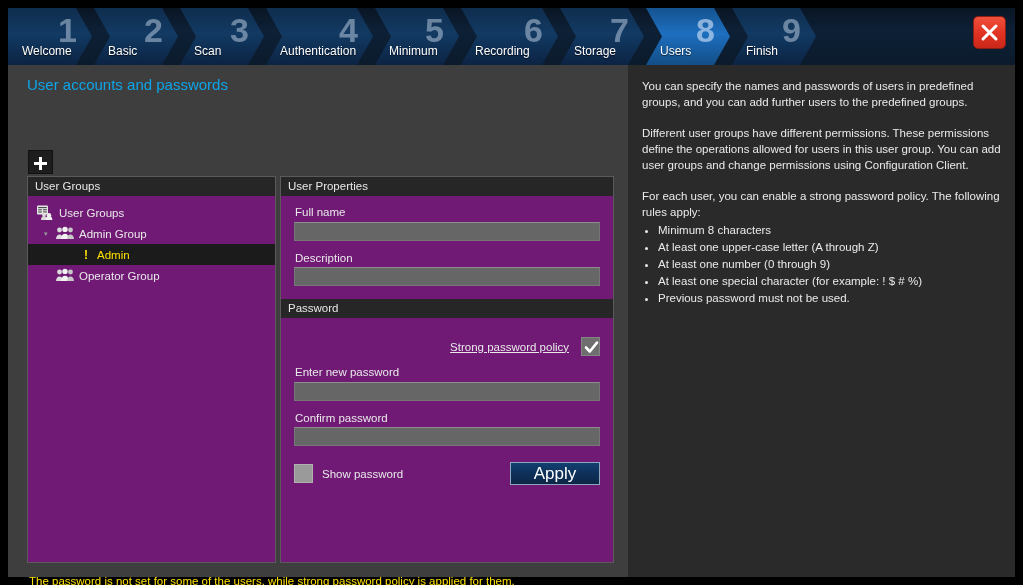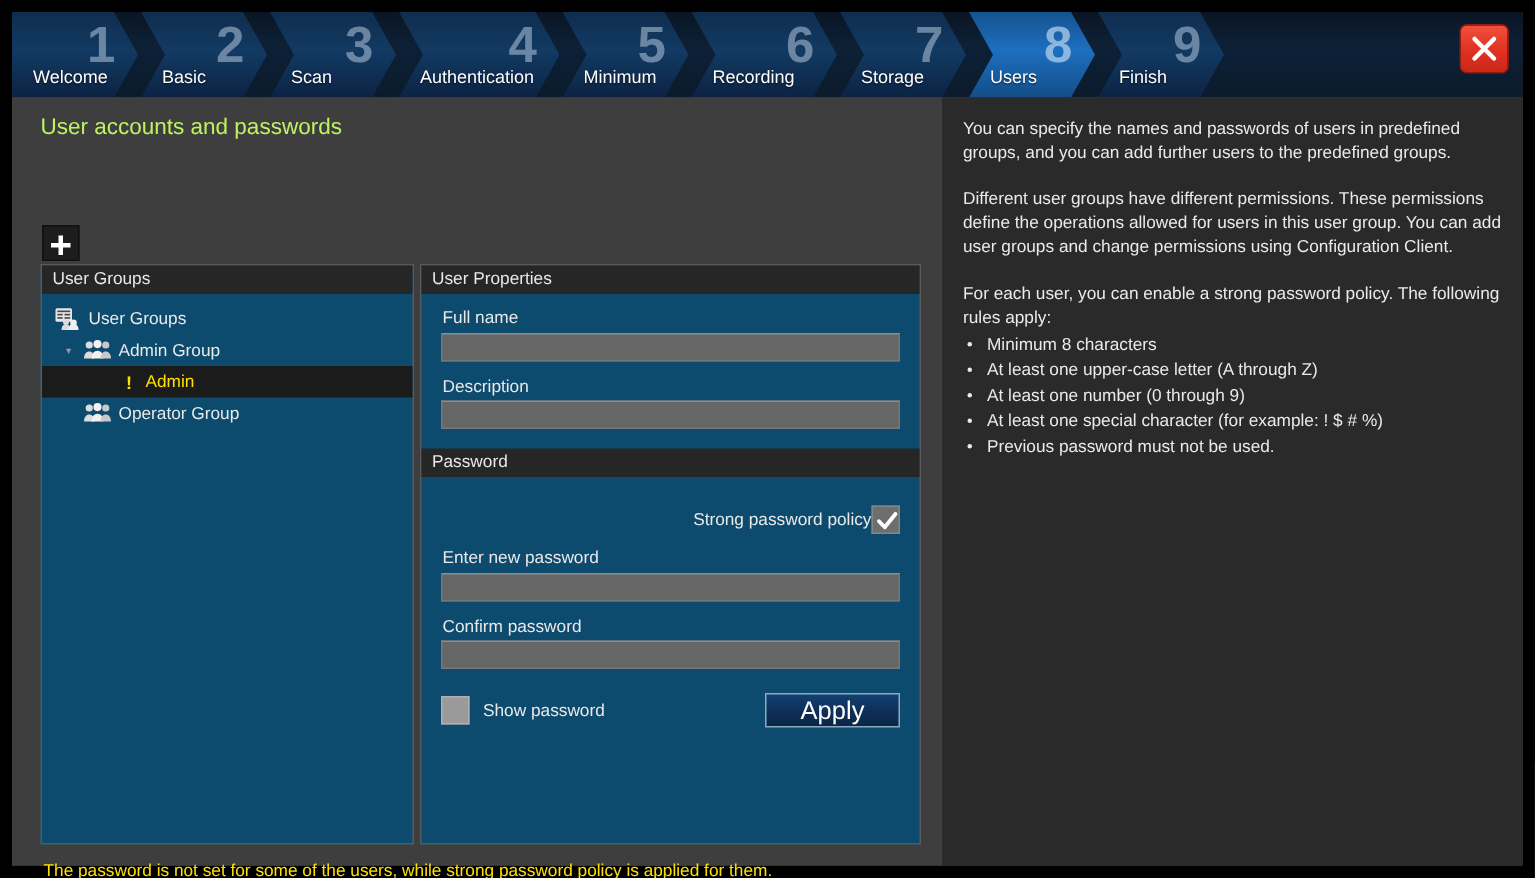--- a/index.html
+++ b/index.html
@@ -69,37 +69,37 @@
   .content { position: absolute; left: 0; top: 57px; width: 1007px; height: 512px; background: #3e3e3e; }
 
   .left-pane { position: absolute; left: 0; top: 0; width: 620px; height: 512px; background: #3e3e3e; }
   .right-pane {
     position: absolute; left: 620px; top: 0; width: 387px; height: 512px;
     background: #2a2a2a; padding: 13px 14px 0 14px;
   }
 
   .page-title {
     position: absolute; left: 19px; top: 11px;
-    font-size: 15px; color: #bef264;
+    font-size: 15px; color: #0ea5e9;
   }
 
   .add-btn {
     position: absolute; left: 20px; top: 85px;
     width: 25px; height: 24px;
     background: #1d1d1d;
     border: 1px solid #111;
     cursor: pointer;
   }
   .add-btn:before, .add-btn:after {
     content: ""; position: absolute; background: #fff;
   }
   .add-btn:before { left: 5px; top: 10.5px; width: 13px; height: 3px; }
   .add-btn:after  { left: 10px; top: 5.5px; width: 3px; height: 13px; }
 
-  .panel { position: absolute; border: 1px solid #5a5a5a; background: #0c4a6e; }
+  .panel { position: absolute; border: 1px solid #5a5a5a; background: #701a75; }
   .panel-head {
     height: 19px; background: #262626;
     font-size: 11.5px; color: #e8e8e8;
     padding: 3px 0 0 7px;
   }
 
   #groups-panel { left: 19px; top: 111px; width: 249px; height: 387px; }
   #props-panel  { left: 272px; top: 111px; width: 334px; height: 387px; }
 
   .tree { padding: 6px 0 0 0; font-size: 11.5px; color: #e9e9e9; }
@@ -133,21 +133,21 @@
     height: 19px; background: #262626;
     font-size: 11.5px; color: #e8e8e8;
     padding: 3px 0 0 7px;
     margin: 13px 0 0 0;
   }
 
   .policy-row {
     display: flex; align-items: center; justify-content: flex-end;
     margin: 9px 0 10px 0;
   }
-  .policy-row .txt { font-size: 11.5px; color: #e9e9e9; margin-right: 0; }
+  .policy-row .txt { font-size: 11.5px; color: #e9e9e9; margin-right: 12px; text-decoration: underline; }
   .chk {
     width: 19px; height: 19px; background: #6e6e6e;
     border: 1px solid #858585; position: relative; cursor: pointer;
   }
   .chk svg { position: absolute; left: 2px; top: 2px; }
   .chk.empty { background: #9a9a9a; border-color: #b0b0b0; }
 
   .bottom-row { display: flex; align-items: center; margin-top: 16px; }
   .show-pass { display: flex; align-items: center; text-align: center; }
   .show-pass .txt { font-size: 11.5px; color: #e9e9e9; margin-left: 9px; }

